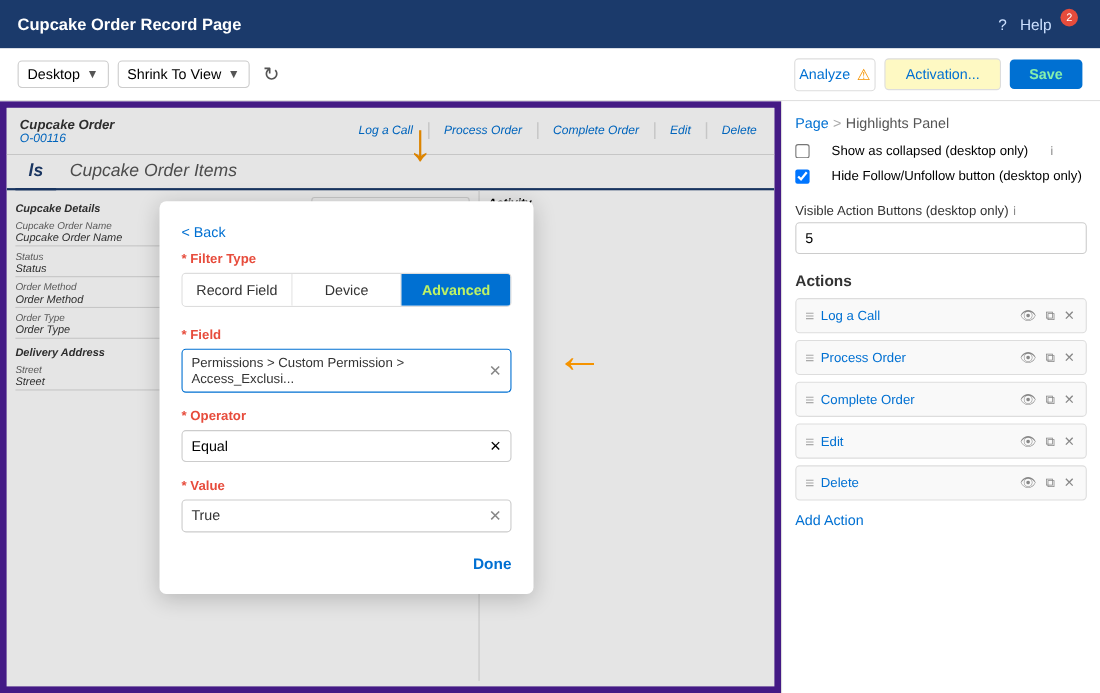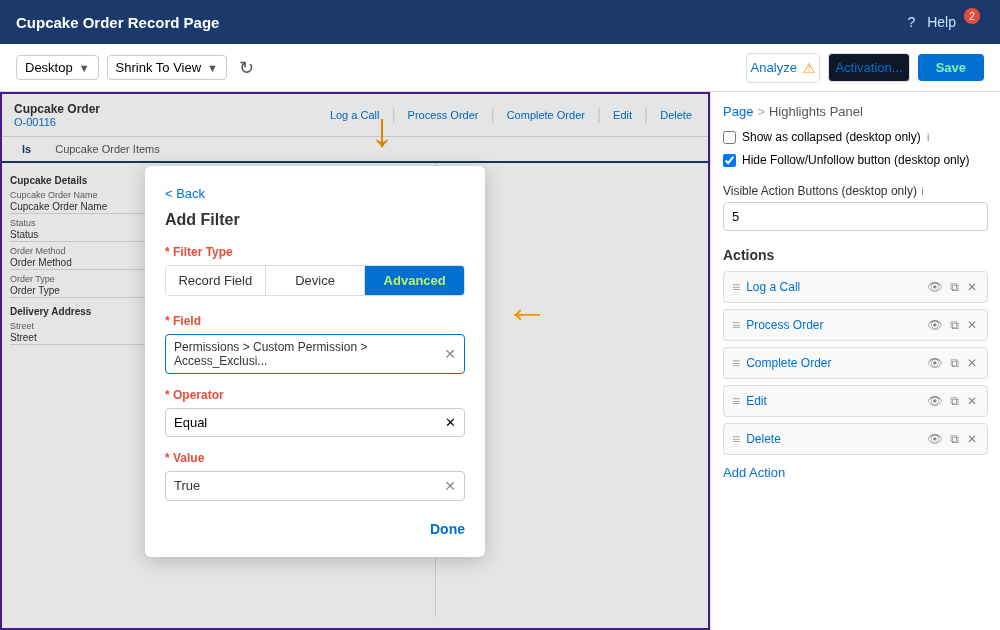--- a/index.html
+++ b/index.html
@@ -58,24 +58,24 @@
       border: 1px solid #ddd;
       border-radius: 4px;
       padding: 6px 4px;
       font-size: 13px;
       color: #0070d2;
       cursor: pointer;
       display: flex; align-items: center; gap: 6px;
     }
     .warn-icon { color: #f59300; font-size: 14px; }
     .btn-activation {
-      background: #0f172a;
+      background: #fef9c3;
       border: 1px solid #ddd;
       border-radius: 4px;
-      padding: 6px 6px;
+      padding: 6px 18px;
       font-size: 13px;
       color: #0070d2;
       cursor: pointer;
     }
     .btn-save {
       background: #0070d2;
       border: none;
       border-radius: 4px;
       padding: 6px 18px;
       font-size: 13px;
@@ -97,21 +97,22 @@
       overflow: hidden;
       position: relative;
     }
 
     
     .record-page {
       background: white;
       margin: 0;
       height: 100%;
       overflow: hidden;
-      border: 2px solid #4c1d95;
+      border: 6px solid #4c1d95;
+      font-style: italic;
     }
     .record-header {
       background: white;
       border-bottom: 1px solid #ddd;
       padding: 8px 12px;
       display: flex;
       align-items: center;
       justify-content: space-between;
     }
     .record-title { font-size: 12px; color: #333; font-weight: 600; }
@@ -120,21 +121,21 @@
     .record-action-link { font-size: 11px; color: #0070d2; text-decoration: none; margin: 0 4px; }
 
     .tabs-bar {
       display: flex;
       border-bottom: 2px solid #1b3a6b;
       background: white;
       padding: 0 8px;
     }
     .tab-item {
       padding: 6px 12px;
-      font-size: 11px;
+      font-size: 16px;
       color: #555;
       cursor: pointer;
       border-bottom: 2px solid transparent;
       margin-bottom: -2px;
     }
     .tab-item.active { color: #1b3a6b; border-bottom-color: #1b3a6b; font-weight: 600; }
     .section-title { font-size: 10px; font-weight: 700; color: #333; margin: 6px 0 4px; }
     .field-row { display: flex; gap: 8px; margin-bottom: 4px; }
     .field-item { flex: 1; }
     .field-label { font-size: 9px; color: #666; }
@@ -168,21 +169,21 @@
       background: white;
       border-left: 1px solid #ddd;
       overflow-y: auto;
       padding: 12px;
     }
     .panel-breadcrumb { font-size: 13px; color: #555; margin-bottom: 10px; display: flex; align-items: center; gap: 4px; }
     .panel-breadcrumb a { color: #0070d2; text-decoration: none; }
     .panel-breadcrumb .sep { color: #aaa; }
 
     .panel-section { margin-bottom: 16px; }
-    .panel-checkbox-row { display: flex; align-items: flex-end; gap: 6px; font-size: 12px; margin-bottom: 8px; }
+    .panel-checkbox-row { display: flex; align-items: flex-end; gap: 20px; font-size: 12px; margin-bottom: 8px; }
     .panel-checkbox-row input[type=checkbox] { margin-top: 2px; }
     .info-icon { color: #888; font-size: 11px; cursor: pointer; }
 
     .panel-label { font-size: 12px; color: #333; margin-bottom: 4px; display: flex; align-items: center; gap: 4px; }
     .panel-input {
       width: 100%; border: 1px solid #ccc; border-radius: 4px;
       padding: 6px 8px; font-size: 13px; background: white;
     }
 
     .actions-header { font-size: 14px; font-weight: 700; color: #333; margin-bottom: 8px; }
@@ -434,21 +435,20 @@
 
         <div class="activity-section">
           <div class="activity-title">Activity</div>
         </div>
       </div>
     </div>
 
     <div class="modal-overlay">
       <div class="modal" style="position:relative; margin-left: -80px;">
         <a class="modal-back">&lt; Back</a>
-        <div class="modal-title">Add Filter</div>
 
         <div class="modal-field-label">* Filter Type</div>
         <div class="filter-tabs">
           <button class="filter-tab">Record Field</button>
           <button class="filter-tab">Device</button>
           <button class="filter-tab active">Advanced</button>
         </div>
 
         <div class="modal-field-label">* Field</div>
         <div class="field-input-row">

